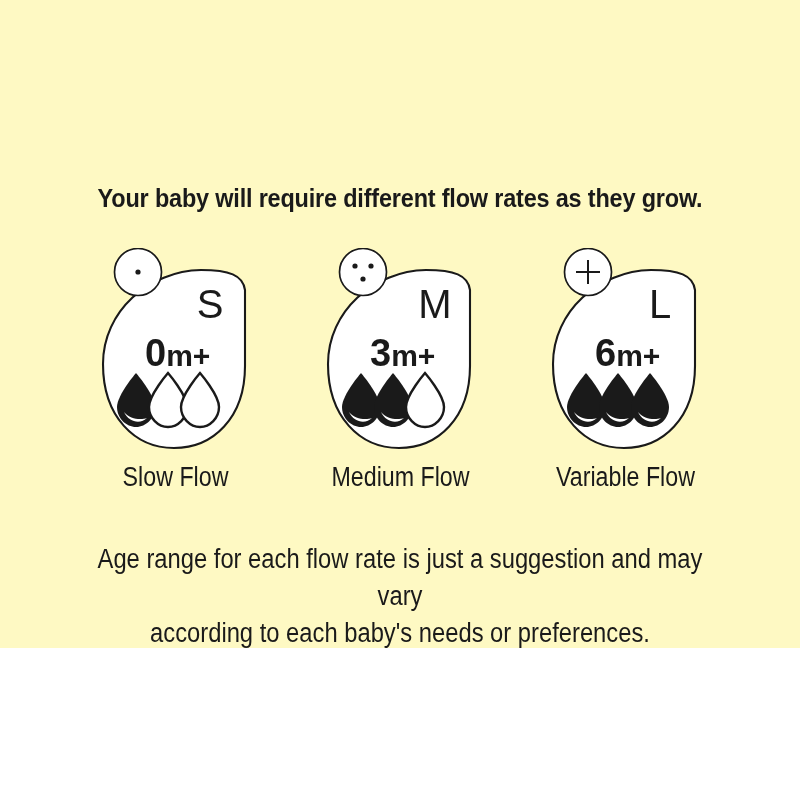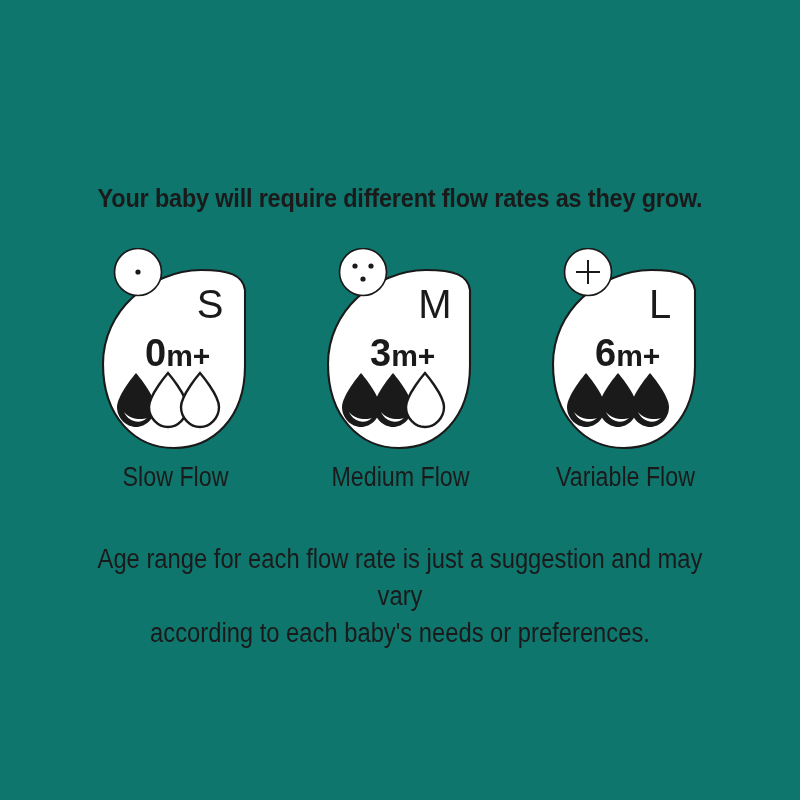--- a/index.html
+++ b/index.html
@@ -12,22 +12,22 @@
     width: 800px;
     height: 800px;
     font-family: "Liberation Sans", sans-serif;
     color: #111111;
     overflow: hidden;
   }
 
   #infographic {
     position: relative;
     width: 800px;
-    height: 800px;
-    background: #0f766e;
+    height: 648px;
+    background: #fef9c3;
   }
 
   
   .headline {
     position: absolute;
     top: 184px;
     left: 0;
     width: 800px;
     text-align: center;
     font-family: "Liberation Sans Narrow", "Liberation Sans", sans-serif;

